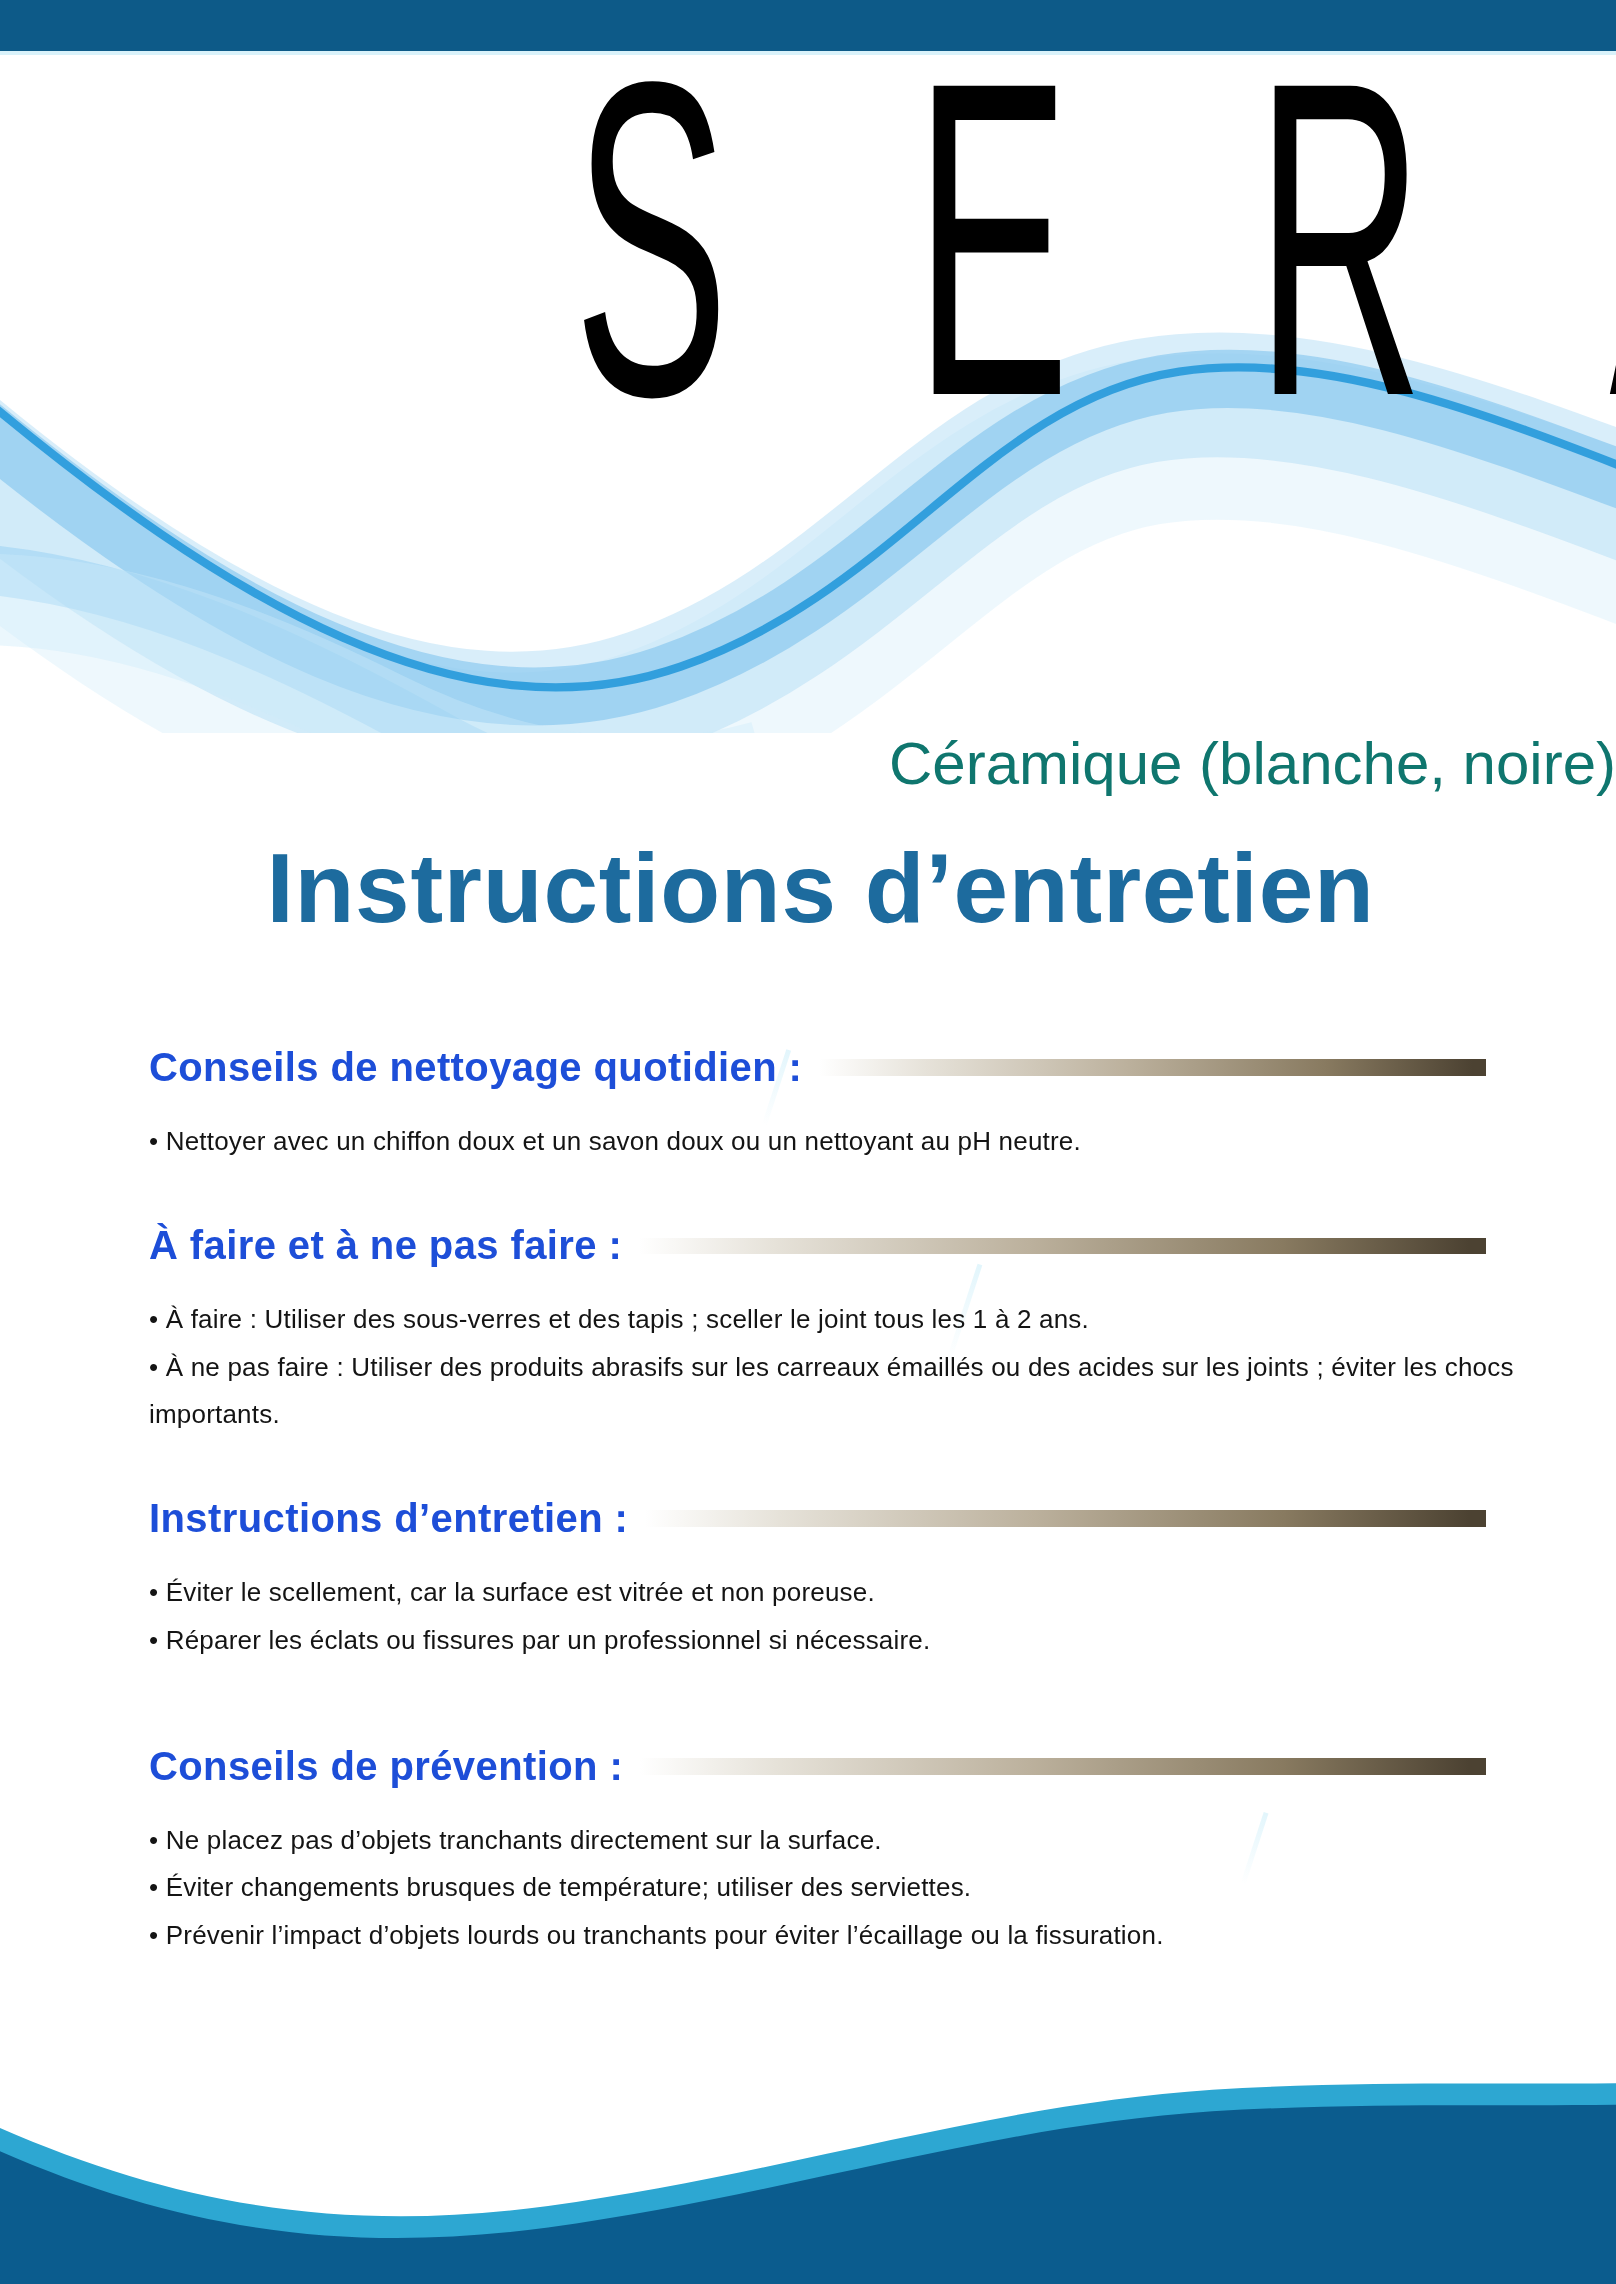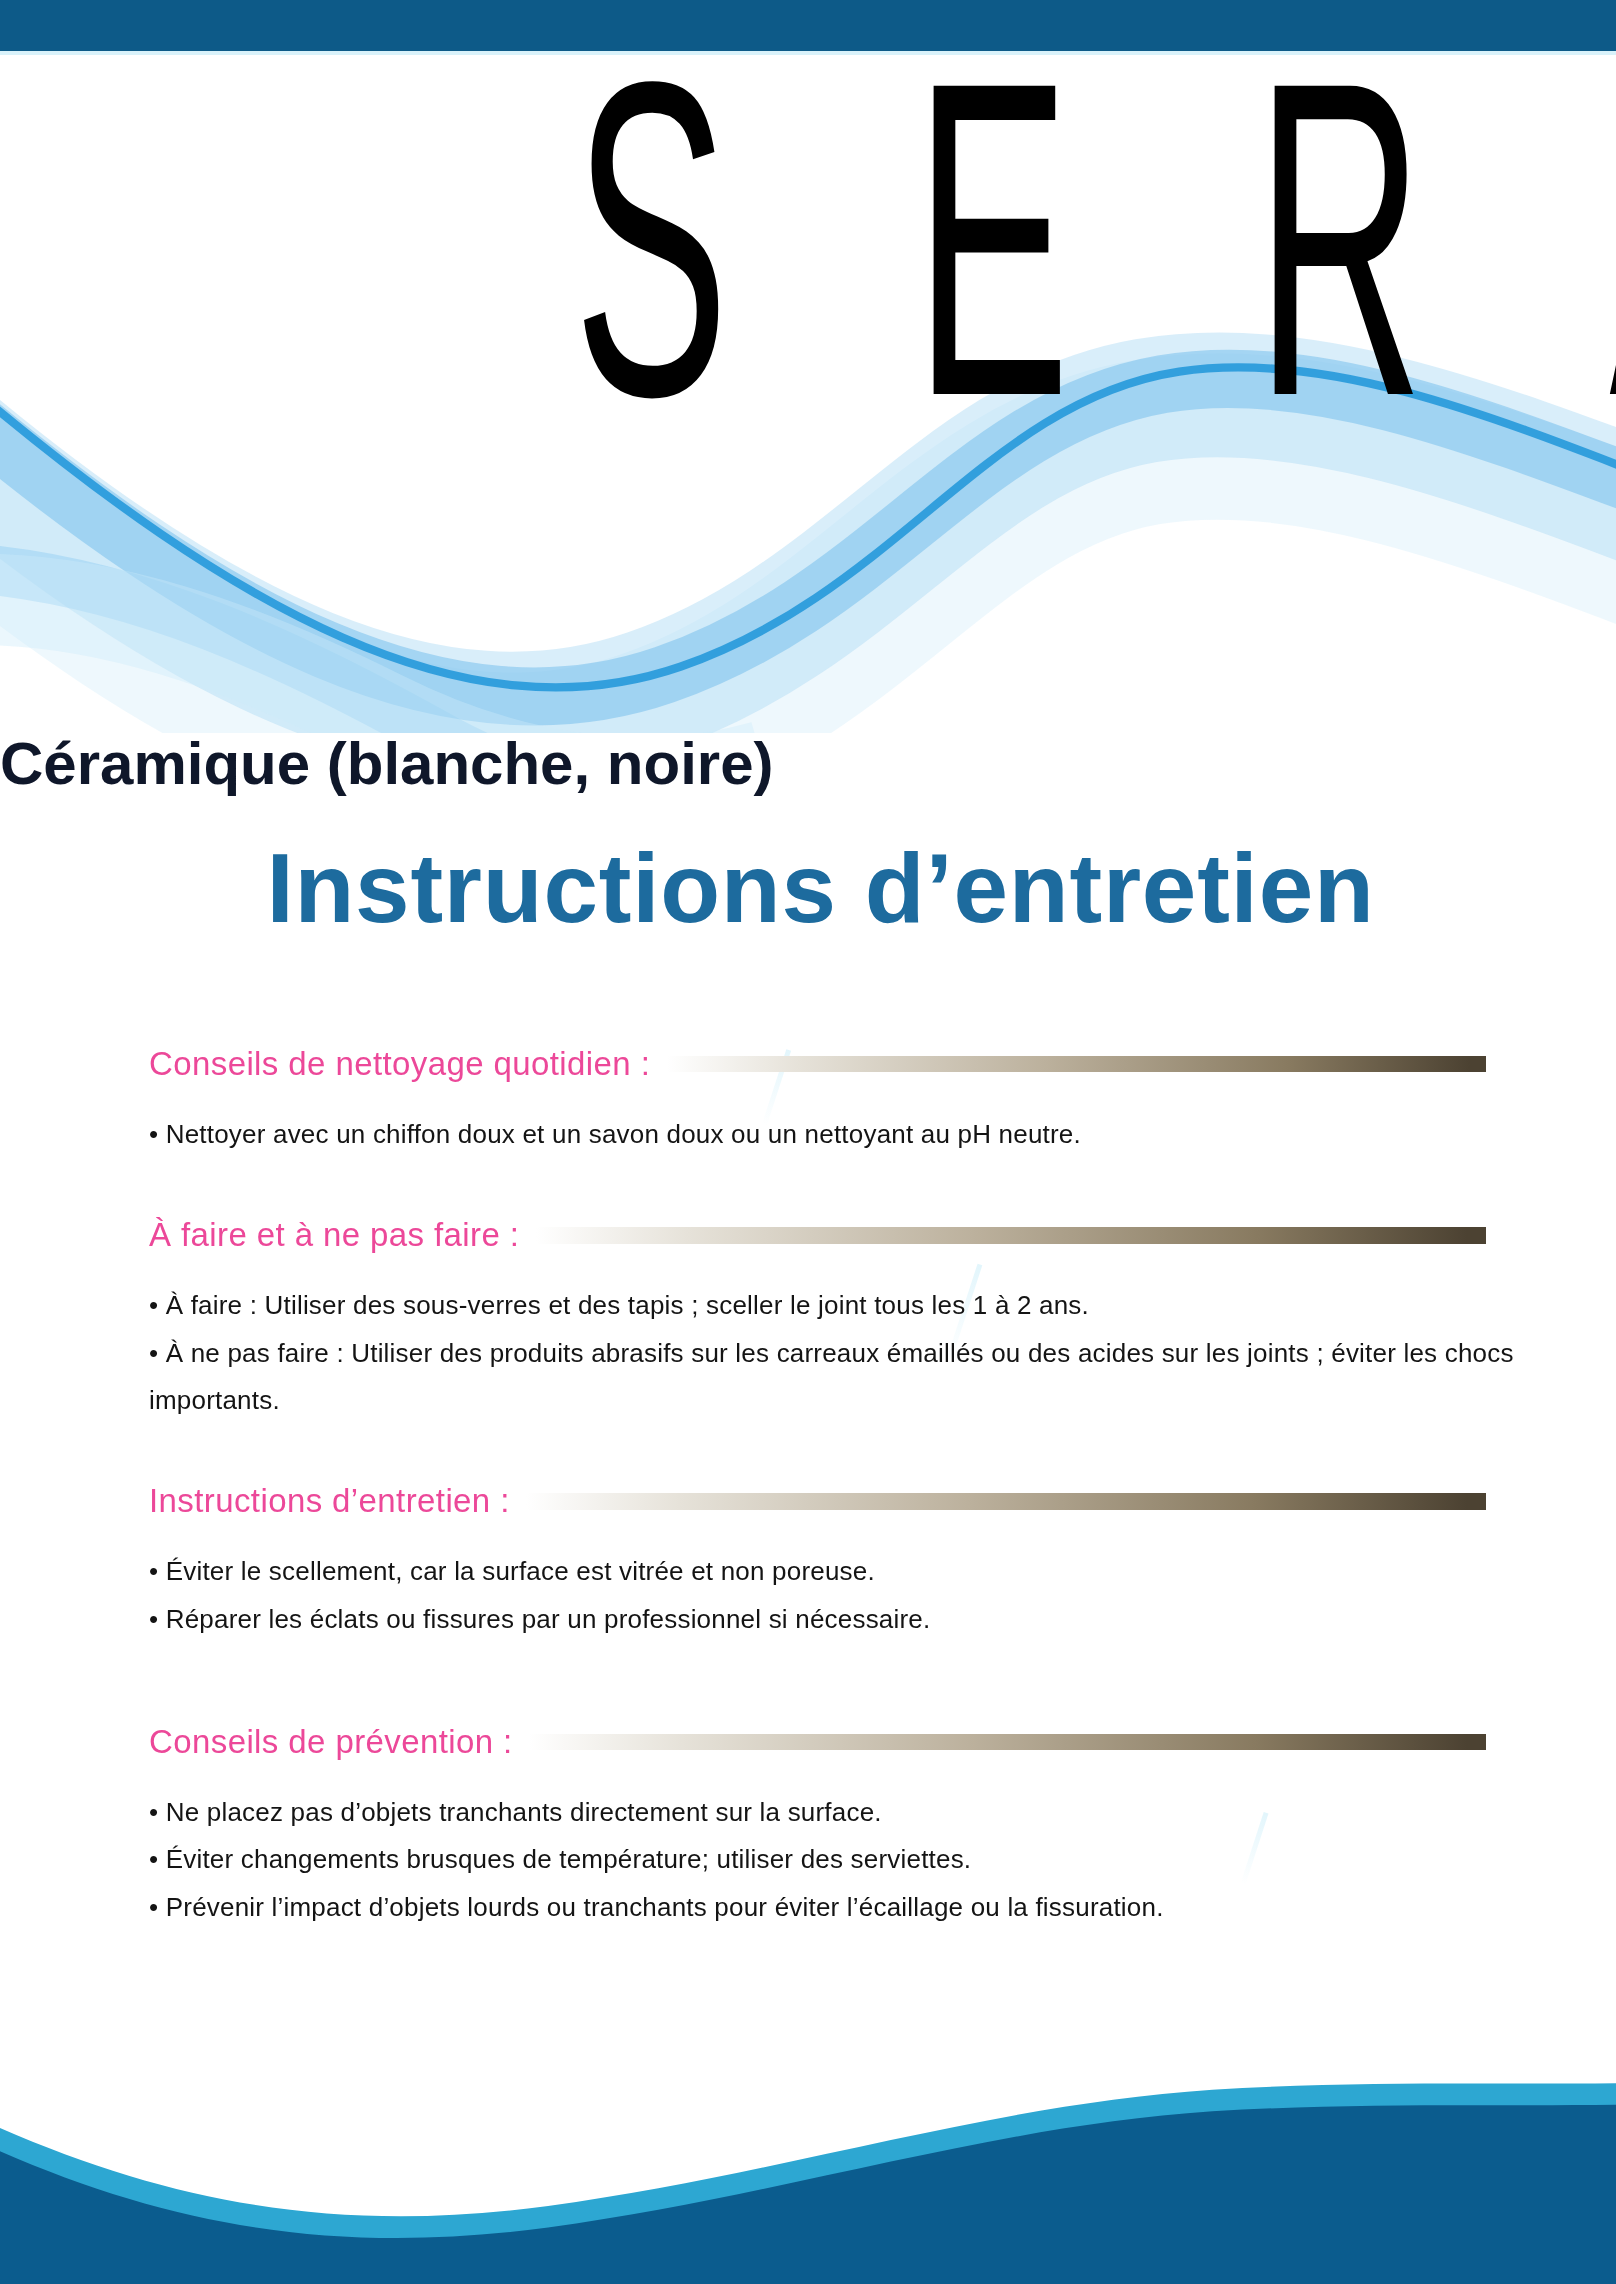--- a/index.html
+++ b/index.html
@@ -43,40 +43,40 @@
   .streak.s3{left:1252px;top:1811px;height:75px;}
   
   .tagline{
     position:absolute;top:631px;right:33px;
     font-size:51px;color:#2f93ac;
     letter-spacing:0.8px;z-index:3;
   }
   
   .subtitle{
     position:absolute;top:729px;left:0;right:0;
-    text-align:left;
-    font-size:60px;font-weight:700;color:#0f172a;
+    text-align:right;
+    font-size:60px;font-weight:400;color:#0f766e;
     letter-spacing:0px;z-index:3;
   }
   
   .title{
     position:absolute;top:832px;left:0;right:0;margin:0;
     text-align:center;
     font-size:98px;font-weight:700;color:#1d6b9e;
     letter-spacing:0.8px;z-index:3;padding-left:25px;
   }
   
   .content{
     position:absolute;top:1045px;left:149px;right:51px;z-index:3;
   }
   .section{margin:0 0 58px 0;}
   .section.extra-gap{margin-top:80px;}
   .sec-head{display:flex;align-items:center;margin-right:79px;}
   .sec-head .h{
-    font-size:33px;font-weight:400;color:#ec4899;
+    font-size:40px;font-weight:700;color:#1d4ed8;
     white-space:nowrap;letter-spacing:0.4px;
   }
   .rule{
     flex:1;height:16.6px;margin-left:16.6px;min-width:100px;
     background:linear-gradient(90deg,#ffffff 0%,#e6e2d9 16%,#bcb19d 46%,#887a60 76%,#4c4232 98%);
   }
   .bullet{
     margin:0;font-size:26px;line-height:1.82;color:#141414;
     letter-spacing:0.2px;
   }

